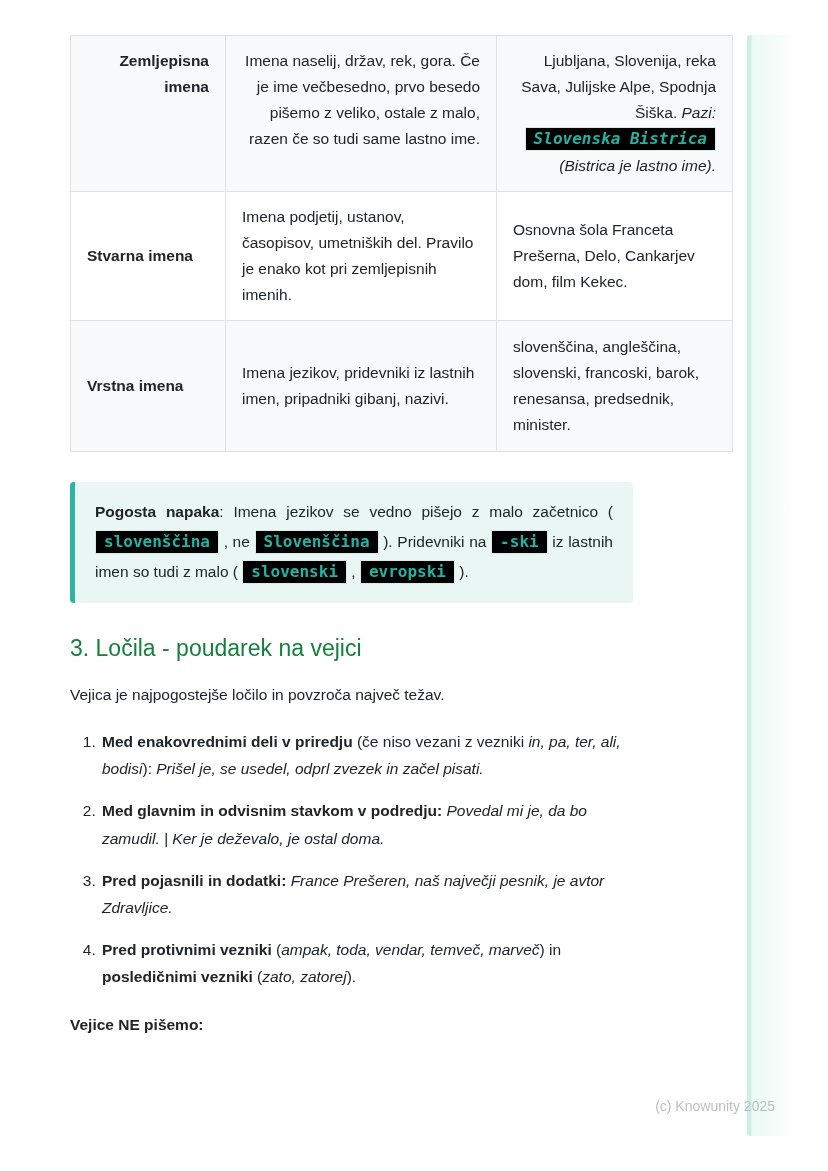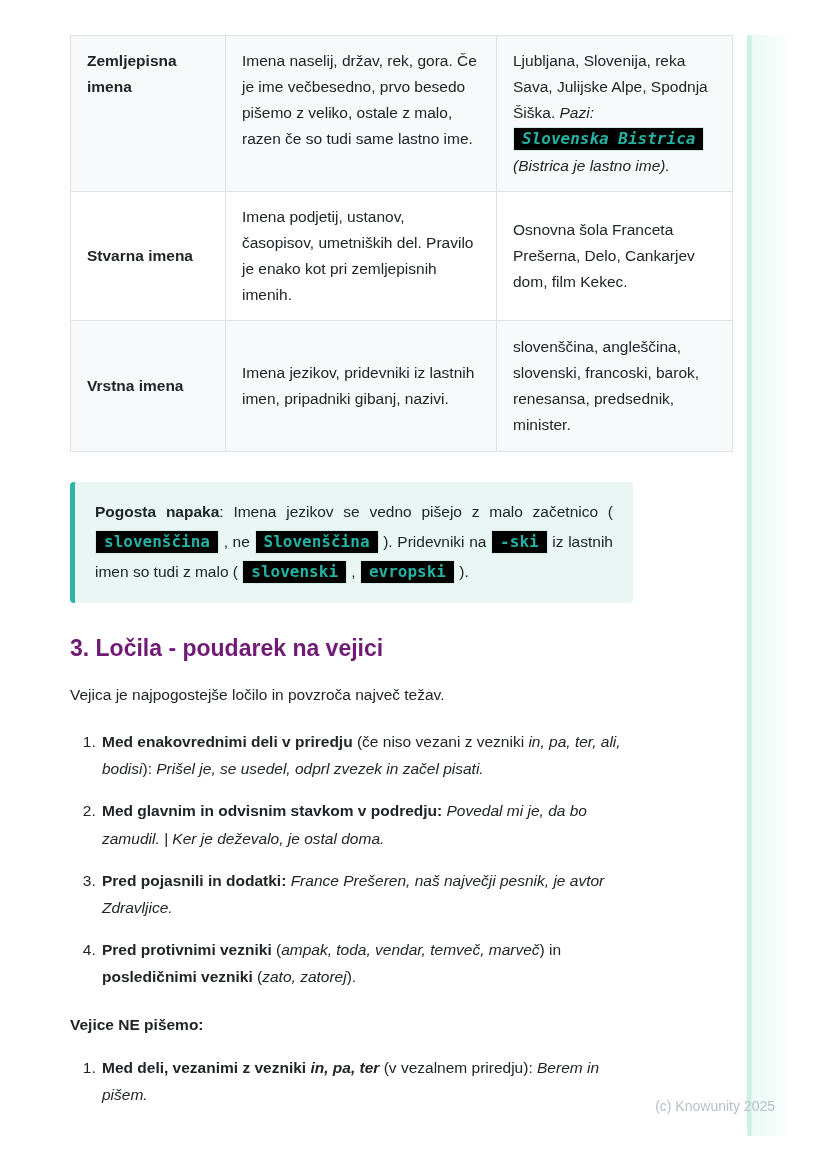--- a/index.html
+++ b/index.html
@@ -12,21 +12,21 @@
     position:absolute;left:747px;top:35px;width:47px;height:1101px;z-index:1;
     background:linear-gradient(90deg,#cdefe7 0px,#cdefe7 4px,#ecfaf6 5px,#f3fcf9 55%,#ffffff 100%);
     border-radius:2px;
   }
   .content{position:absolute;left:70px;top:35px;width:563px;z-index:2;}
 
   
   table.grammar-table{border-collapse:collapse;width:563px;font-size:15.5px;line-height:1.68;table-layout:fixed;}
   table.grammar-table td{border:1px solid #dee2e6;padding:12px 16px;vertical-align:middle;background:#ffffff;}
   tr.stripe td{background:#f8f9fa;}
-  tr.top-align td{vertical-align:top;}
+  tr.top-align td{vertical-align:top;text-align:right;}
   td.term{font-weight:700;width:122px;padding-left:12px;}
   td.rule{width:238px;}
   td.example{width:203px;}
 
   
   .b{font-weight:700;}
   .i{font-style:italic;}
   .code-chip{
     font-family:"DejaVu Sans Mono", monospace;
     font-size:16px;font-weight:700;color:#25b2a2;
@@ -34,21 +34,21 @@
     padding:1px 8px 2px;white-space:nowrap;
   }
 
   
   .callout{
     margin-top:30px;background:#e9f6f3;border-left:5px solid #2cb5a4;
     border-radius:4px;padding:15px 20px 16px;
   }
   .callout-text{margin:0;font-size:15.5px;line-height:1.9;text-align:justify;}
 
-  .section-heading{margin:32px 0 0;font-size:23px;font-weight:700;color:#701a75;}
+  .section-heading{margin:32px 0 0;font-size:23px;font-weight:400;color:#15803d;}
   .intro{margin:21px 0 0;font-size:15.5px;line-height:1.6;}
   .list-title{margin:26px 0 0;font-size:15.5px;font-weight:700;}
   ol.rules-list{margin:20px 0 0;padding-left:30px;font-size:15.5px;}
   ol.rules-list li{margin-bottom:15px;line-height:1.75;padding-left:2px;}
 
   .footer{
     position:absolute;right:53px;top:1098px;z-index:3;
     font-size:14px;color:#b9bfc6;
   }
 </style>
@@ -88,19 +88,16 @@
   <p class="intro">Vejica je najpogostejše ločilo in povzroča največ težav.</p>
 
   <ol class="rules-list" id="write-list">
       <li><span class="b">Med enakovrednimi deli v priredju</span><span> (če niso vezani z vezniki </span><span class="i">in, pa, ter, ali, bodisi</span><span>): </span><span class="i">Prišel je, se usedel, odprl zvezek in začel pisati.</span></li>
       <li><span class="b">Med glavnim in odvisnim stavkom v podredju:</span><span> </span><span class="i">Povedal mi je, da bo zamudil. | Ker je deževalo, je ostal doma.</span></li>
       <li><span class="b">Pred pojasnili in dodatki:</span><span> </span><span class="i">France Prešeren, naš največji pesnik, je avtor Zdravljice.</span></li>
       <li><span class="b">Pred protivnimi vezniki</span><span> (</span><span class="i">ampak, toda, vendar, temveč, marveč</span><span>) in </span><span class="b">posledičnimi vezniki</span><span> (</span><span class="i">zato, zatorej</span><span>).</span></li>
     </ol>
 
   <p class="list-title">Vejice NE pišemo:</p>
-  <ol class="rules-list" id="no-write-list">
-      <li><span class="b">Med deli, vezanimi z vezniki </span><span class="b i">in, pa, ter</span><span> (v vezalnem priredju): </span><span class="i">Berem in pišem.</span></li>
-    </ol>
 
 </main>
 
 <div class="footer">(c) Knowunity 2025</div>
 
 </body></html>

